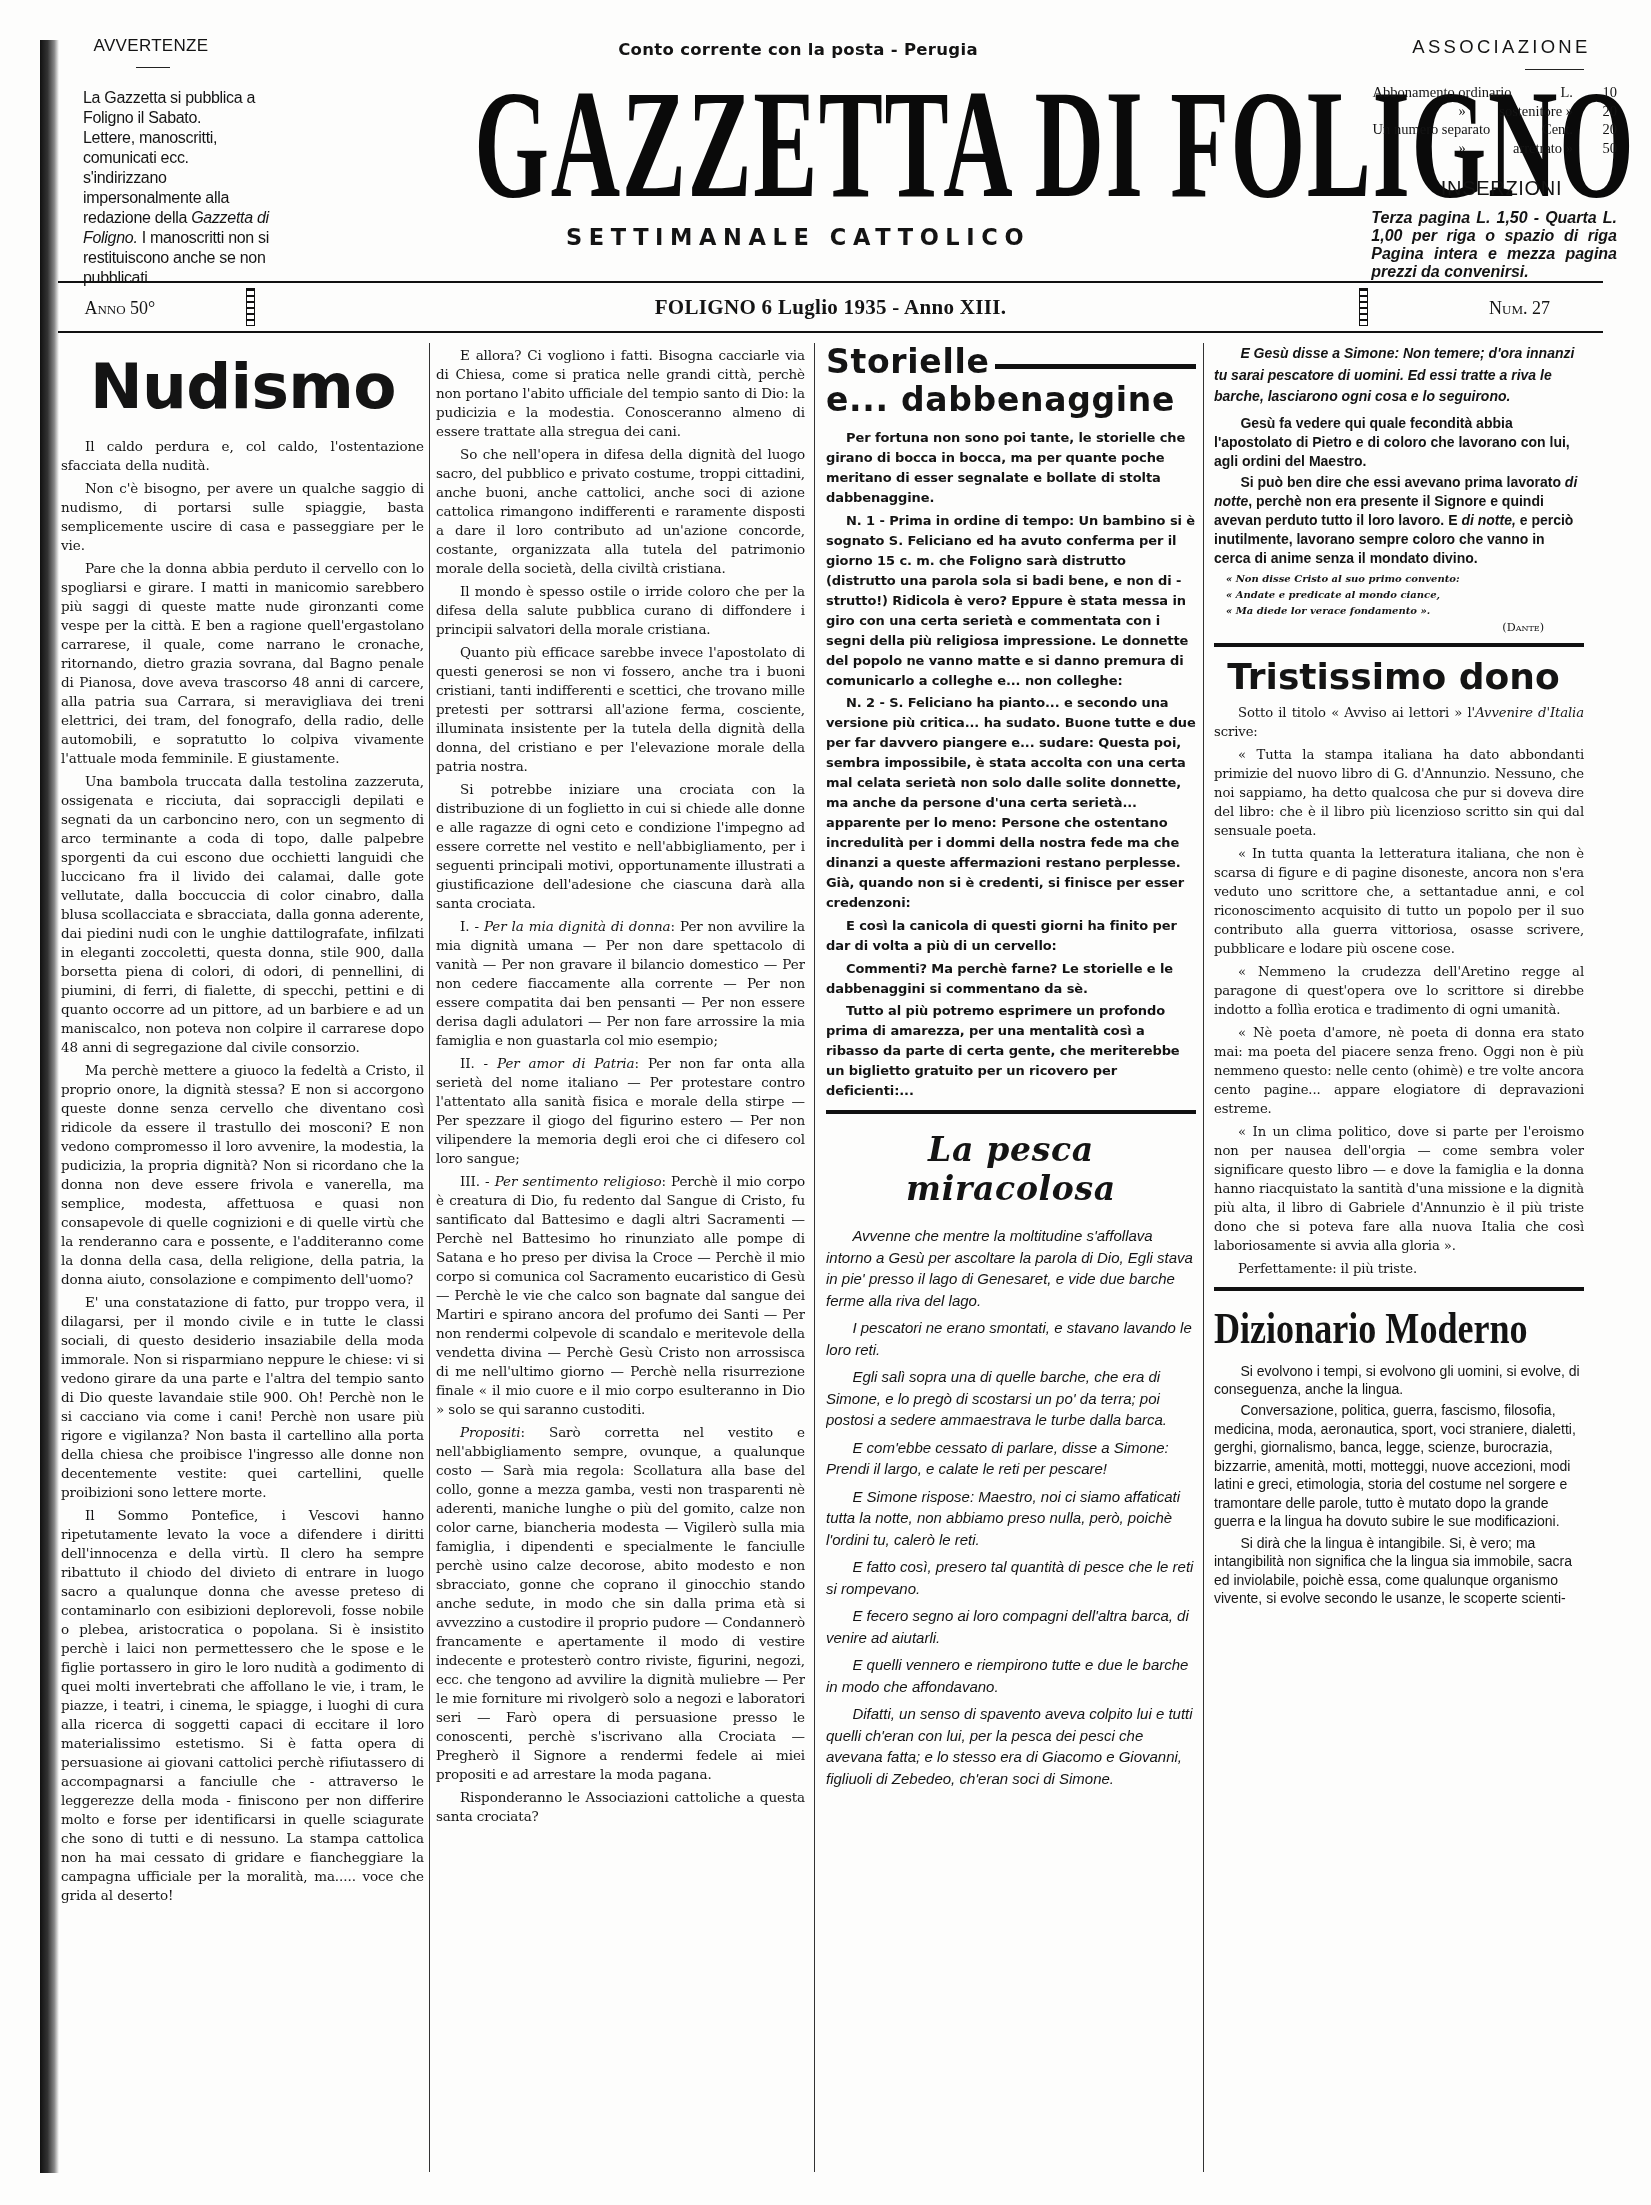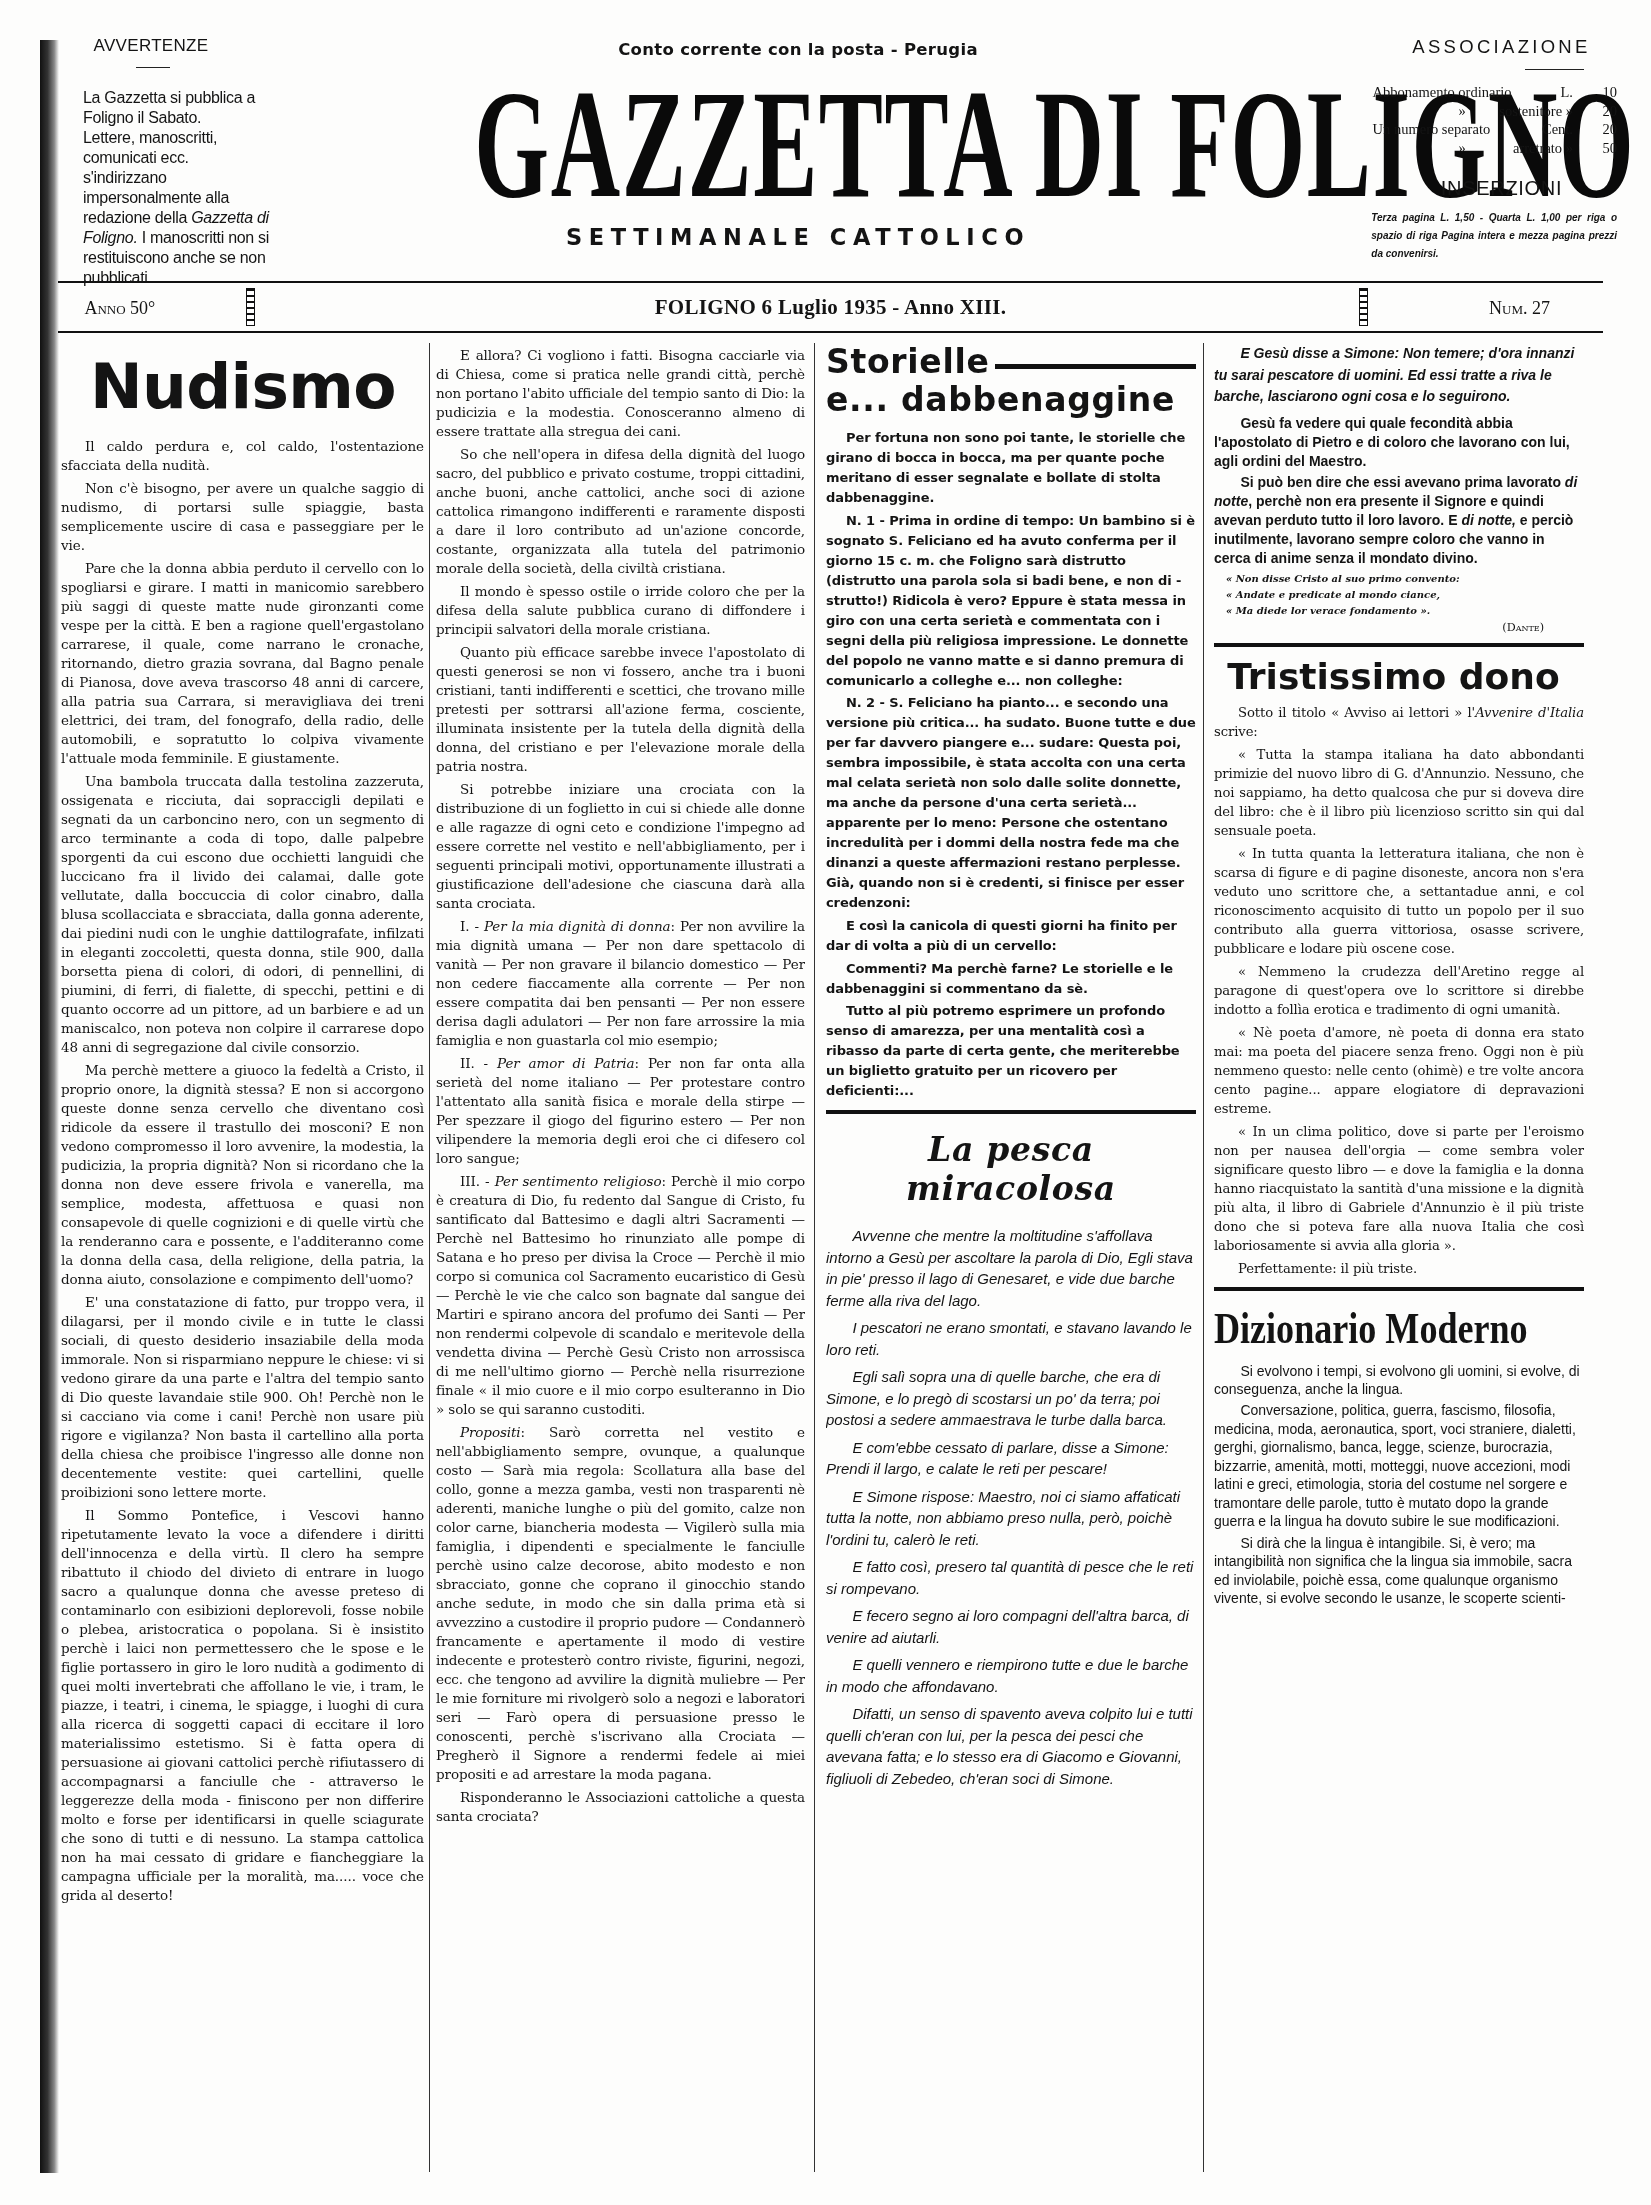--- a/index.html
+++ b/index.html
@@ -26,21 +26,21 @@
   .subtitle { font-family: "DejaVu Sans", sans-serif; font-weight: bold; font-size: 22.5px; letter-spacing: 6.6px; margin-top: 14.5px; }
 
   .assoc { position: absolute; left: 1308px; top: 0; width: 251px; text-align: right; }
   .assoc-title { font-family: "Liberation Sans", sans-serif; font-size: 18.5px; letter-spacing: 3.3px; text-align: center; padding-left: 20px; }
   .assoc-rule { width: 59px; height: 1.3px; background: #222; margin: 10.6px auto 13.2px 159px; }
   .assoc-row { font-family: "Liberation Serif", serif; font-size: 14.5px; line-height: 18.5px; display: flex; justify-content: space-between; padding-left: 6.6px; }
   .assoc-row .l { flex: 1; text-align: left; }
   .assoc-row .m { text-align: right; }
   .assoc-row .r { width: 44px; text-align: right; }
   .ins-title { font-family: "Liberation Sans", sans-serif; font-size: 20px; text-align: center; margin: 20px 0 9.2px 20px; letter-spacing: 0.7px; }
-  .ins-text { font-family: "Liberation Sans", sans-serif; font-style: italic; font-weight: bold; font-size: 10px; line-height: 18px; text-align: justify; padding-left: 5.3px; }
+  .ins-text { font-family: "Liberation Sans", sans-serif; font-style: italic; font-weight: bold; font-size: 16px; line-height: 18px; text-align: justify; padding-left: 5.3px; }
 
   
   .datebar { position: absolute; left: 58px; top: 281px; width: 1545px; height: 52px;
     border-top: 2.6px solid #111; border-bottom: 2.6px solid #111; }
   .datebar .anno { position: absolute; left: 26.4px; top: 14.5px; font-family: "Liberation Serif", serif; font-size: 18px; font-variant: small-caps; }
   .datebar .num { position: absolute; right: 53px; top: 14.5px; font-family: "Liberation Serif", serif; font-size: 18px; font-variant: small-caps; }
   .datebar .date { position: absolute; left: 0; right: 0; top: 12px; text-align: center; font-family: "Liberation Serif", serif; font-weight: bold; font-size: 21px; letter-spacing: 0.3px; }
   .ornament { position: absolute; top: 5.3px; width: 9.2px; height: 38px; border: 1.3px solid #111;
     background: repeating-linear-gradient(to bottom, #111 0 2px, #fff 2px 6px); }
 
@@ -172,21 +172,21 @@
             <span class="dash"></span>
           </div>
         <div>e... dabbenaggine</div>
       </h2>
       <div class="sans-bold" style="margin-top:9.2px">
         <p>Per fortuna non sono poi tante, le storielle che girano di bocca in bocca, ma per quante poche meritano di esser segnalate e bollate di stolta dabbenaggine.</p>
         <p>N. 1 - Prima in ordine di tempo: Un bambino si è sognato S. Feliciano ed ha avuto conferma per il giorno 15 c. m. che Foligno sarà distrutto (distrutto una parola sola si badi bene, e non di - strutto!) Ridicola è vero? Eppure è stata messa in giro con una certa serietà e commentata con i segni della più religiosa impressione. Le donnette del popolo ne vanno matte e si danno premura di comunicarlo a colleghe e... non colleghe:</p>
         <p>N. 2 - S. Feliciano ha pianto... e secondo una versione più critica... ha sudato. Buone tutte e due per far davvero piangere e... sudare: Questa poi, sembra impossibile, è stata accolta con una certa mal celata serietà non solo dalle solite donnette, ma anche da persone d'una certa serietà... apparente per lo meno: Persone che ostentano incredulità per i dommi della nostra fede ma che dinanzi a queste affermazioni restano perplesse. Già, quando non si è credenti, si finisce per esser credenzoni:</p>
         <p>E così la canicola di questi giorni ha finito per dar di volta a più di un cervello:</p>
         <p>Commenti? Ma perchè farne? Le storielle e le dabbenaggini si commentano da sè.</p>
-        <p>Tutto al più potremo esprimere un profondo senso di amarezza, per una mentalità così a ribasso da parte di certa gente, che meriterebbe un biglietto gratuito per un ricovero per deficienti:...</p>
+        <p>Tutto al più potremo esprimere un profondo prima di amarezza, per una mentalità così a ribasso da parte di certa gente, che meriterebbe un biglietto gratuito per un ricovero per deficienti:...</p>
       </div>
     </div>
     <div class="hr-thick"></div>
     <div>
       <h2 class="h-pesca">La pesca miracolosa</h2>
       <div class="italic-block">
         <p>Avvenne che mentre la moltitudine s'affollava intorno a Gesù per ascoltare la parola di Dio, Egli stava in pie' presso il lago di Genesaret, e vide due barche ferme alla riva del lago.</p>
         <p>I pescatori ne erano smontati, e stavano lavando le loro reti.</p>
         <p>Egli salì sopra una di quelle barche, che era di Simone, e lo pregò di scostarsi un po' da terra; poi postosi a sedere ammaestrava le turbe dalla barca.</p>
         <p>E com'ebbe cessato di parlare, disse a Simone: Prendi il largo, e calate le reti per pescare!</p>

